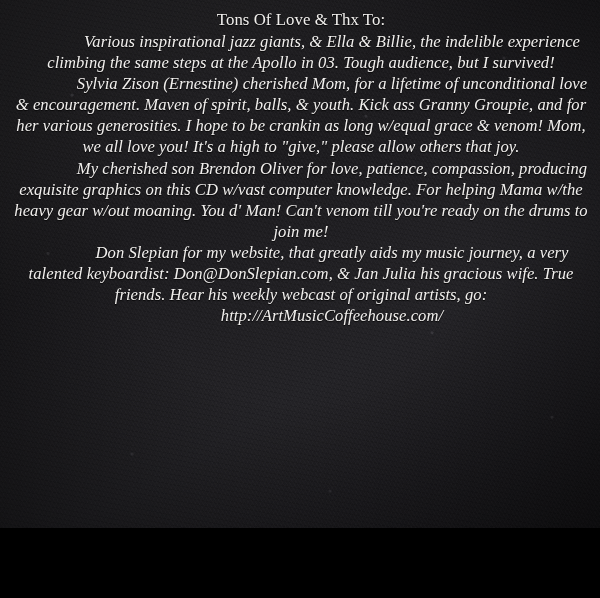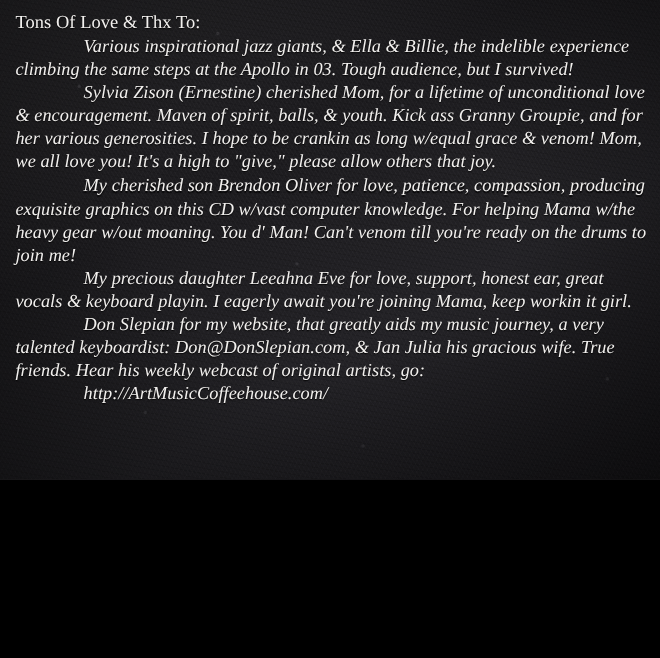--- a/index.html
+++ b/index.html
@@ -9,37 +9,38 @@
   body {
     width: 600px;
     height: 598px;
     background: #000000;
     font-family: "Liberation Serif", serif;
     overflow: hidden;
   }
   .page {
     position: relative;
     width: 600px;
-    height: 436px;
+    height: 528px;
     
     background-color: #1b1a1c;
     background-image:
       radial-gradient(circle at 12% 18%, rgba(120,118,125,0.30) 0 1px, rgba(0,0,0,0) 2px),
       radial-gradient(circle at 33% 7%, rgba(140,138,145,0.22) 0 1px, rgba(0,0,0,0) 2px),
       radial-gradient(circle at 61% 22%, rgba(110,108,115,0.25) 0 1px, rgba(0,0,0,0) 2px),
       radial-gradient(circle at 84% 11%, rgba(130,128,135,0.20) 0 1px, rgba(0,0,0,0) 2px),
       radial-gradient(circle at 8% 48%, rgba(120,118,125,0.22) 0 1px, rgba(0,0,0,0) 2px),
       radial-gradient(circle at 45% 55%, rgba(125,123,130,0.20) 0 1px, rgba(0,0,0,0) 2px),
       radial-gradient(circle at 72% 63%, rgba(115,113,120,0.24) 0 1px, rgba(0,0,0,0) 2px),
       radial-gradient(circle at 92% 79%, rgba(135,133,140,0.20) 0 1px, rgba(0,0,0,0) 2px),
       radial-gradient(circle at 22% 86%, rgba(120,118,125,0.22) 0 1px, rgba(0,0,0,0) 2px),
       radial-gradient(circle at 55% 93%, rgba(110,108,115,0.20) 0 1px, rgba(0,0,0,0) 2px),
       linear-gradient(150deg, #262528 0%, #1c1b1e 35%, #232226 65%, #161518 100%);
     box-sizing: border-box;
     overflow: hidden;
+    text-align: center;
   }
   .grain {
     position: absolute;
     inset: 0;
     pointer-events: none;
     opacity: 0.5;
     background-image:
       repeating-linear-gradient(57deg, rgba(255,255,255,0.035) 0 1px, rgba(0,0,0,0) 1px 3px),
       repeating-linear-gradient(113deg, rgba(255,255,255,0.025) 0 1px, rgba(0,0,0,0) 1px 4px),
       repeating-linear-gradient(11deg, rgba(0,0,0,0.18) 0 1px, rgba(0,0,0,0) 1px 5px);
@@ -80,17 +81,16 @@
 <div class="page">
   <div class="grain"></div>
   <div class="vignette"></div>
 
   <div class="text-body">
     <p class="heading">Tons Of Love &amp; Thx To:</p>
 
     <p class="para">Various inspirational jazz giants, &amp; Ella &amp; Billie, the indelible experience climbing the same steps at the Apollo in 03. Tough audience, but I survived!</p>
     <p class="para">Sylvia Zison (Ernestine) cherished Mom, for a lifetime of unconditional love &amp; encouragement. Maven of spirit, balls, &amp; youth. Kick ass Granny Groupie, and for her various generosities. I hope to be crankin as long w/equal grace &amp; venom! Mom, we all love you! It's a high to "give," please allow others that joy.</p>
     <p class="para">My cherished son Brendon Oliver for love, patience, compassion, producing exquisite graphics on this CD w/vast computer knowledge. For helping Mama w/the heavy gear w/out moaning. You d' Man! Can't venom till you're ready on the drums to join me!</p>
-    <p class="para">My precious daughter Leeahna Eve for love, support, honest ear, great vocals &amp; keyboard playin. I eagerly await you're joining Mama, keep workin it girl.</p>
     <p class="para">Don Slepian for my website, that greatly aids my music journey, a very talented keyboardist: Don@DonSlepian.com, &amp; Jan Julia his gracious wife. True friends. Hear his weekly webcast of original artists, go:</p>
     <p class="para tail">http://ArtMusicCoffeehouse.com/</p>
   </div>
 </div>
 
 </body></html>

